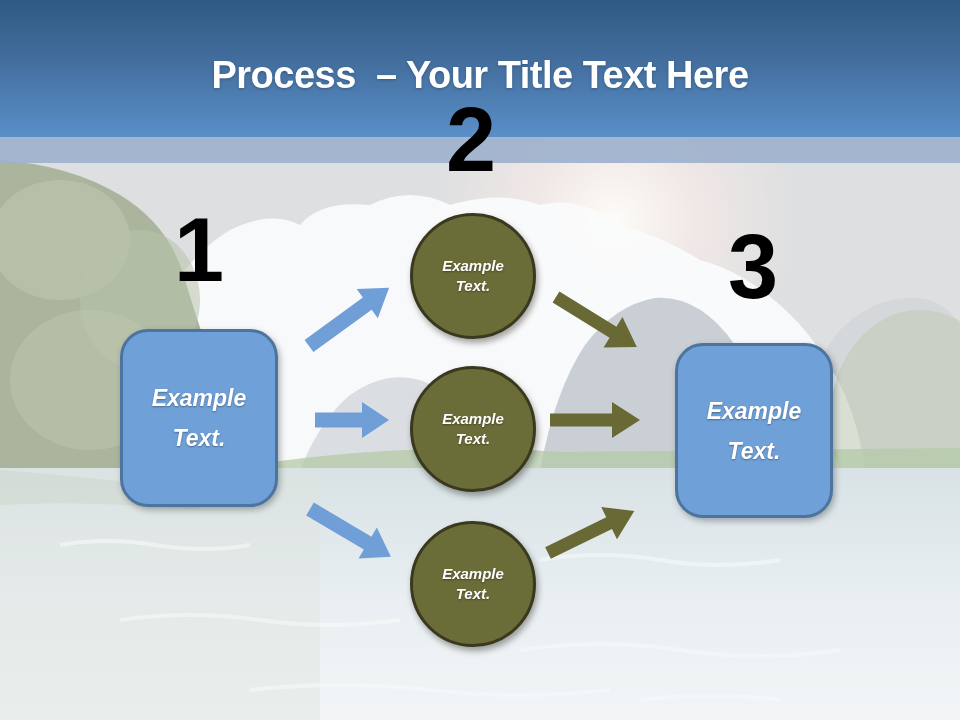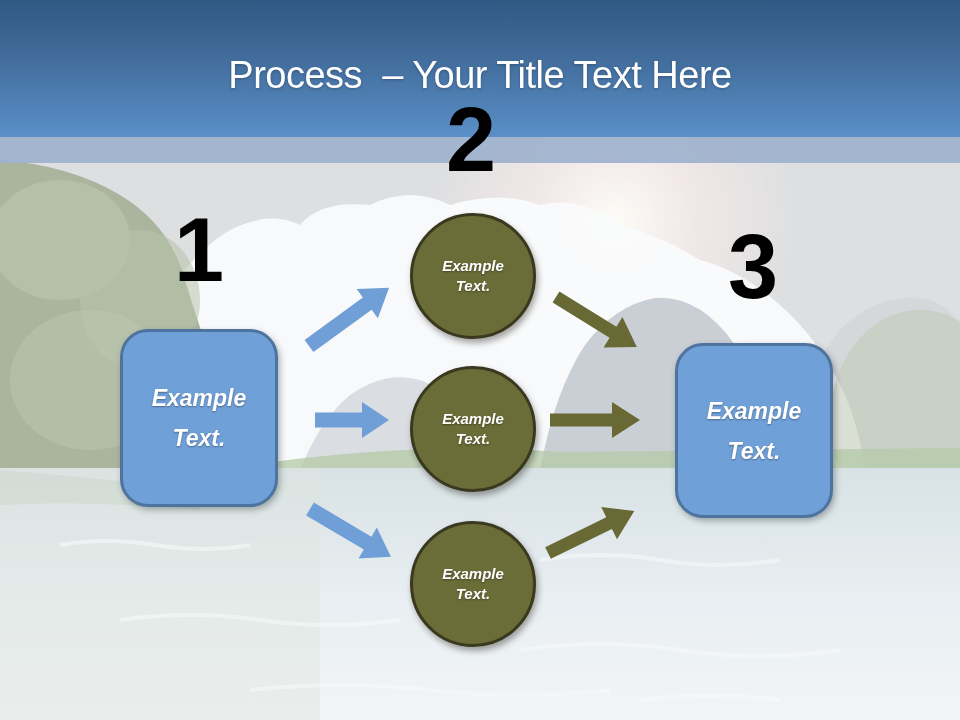--- a/index.html
+++ b/index.html
@@ -25,22 +25,22 @@
     z-index:3;
   }
   .slide-title{
     position:absolute;left:0;top:56px;width:960px;
     text-align:center;color:#ffffff;
     font-size:38px;line-height:1;letter-spacing:-0.5px;
     z-index:4;margin:0;font-weight:400;
     text-shadow:0 1px 3px rgba(0,0,0,0.25);
     white-space:nowrap;
   }
-  .slide-title .kw{font-weight:400;margin-top:44px;}
-  .slide-title .rest{font-weight:400;margin-left:10px;}
+  .slide-title .kw{font-weight:700;margin-top:44px;}
+  .slide-title .rest{font-weight:700;margin-left:10px;}
 
   
   .step-number{
     position:absolute;width:100px;text-align:center;
     font-size:90px;font-weight:700;line-height:1;color:#000;
     z-index:5;
   }
   .num-1{left:149px;top:205px;}
   .num-2{left:421px;top:95px;}
   .num-3{left:703px;top:222px;}

